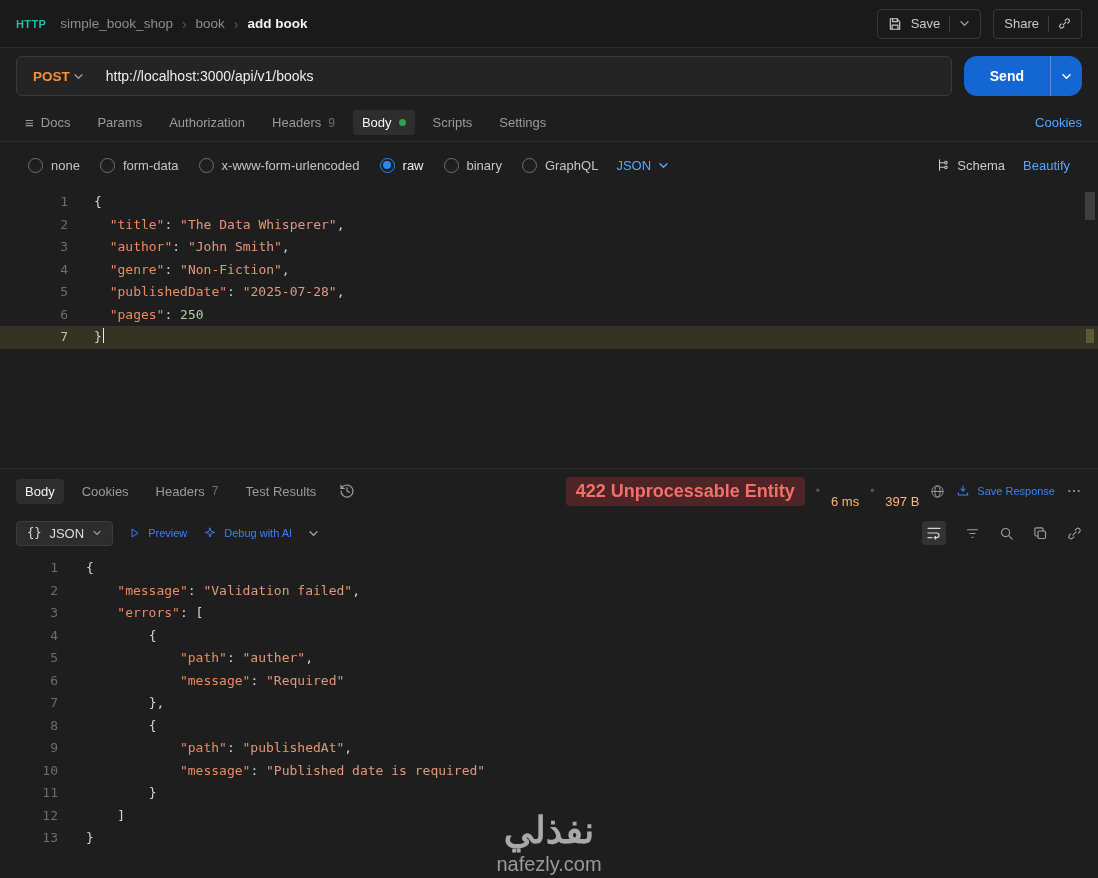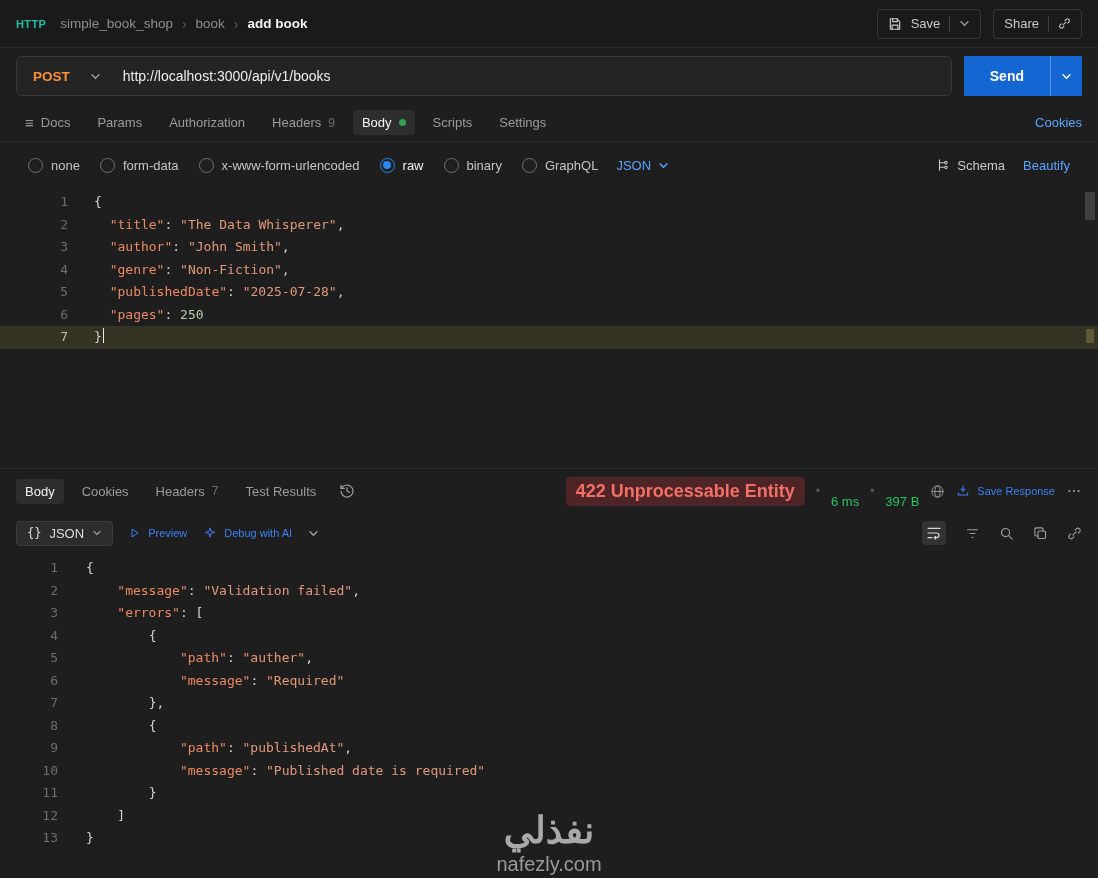--- a/index.html
+++ b/index.html
@@ -24,25 +24,25 @@
   .btn-divider { width:1px; height:16px; background:#3c3c3c; }
   .i { display:inline-flex; align-items:center; justify-content:center; }
   .i svg { display:block; }
   .chev-g { color:#9a9a9a; }
   .chev-b { color:var(--link-blue,#58a6ff); }
 
   
   .request-bar { flex:none; height:56px; display:flex; align-items:center; padding:0 16px; gap:12px; }
   .url-container { flex:1; height:40px; display:flex; align-items:center; background:#242424;
                    border:1px solid #3a3a3a; border-radius:6px; overflow:hidden; }
-  .method-select { display:flex; align-items:center; gap:20px; padding:0 16px; height:100%;
+  .method-select { display:flex; align-items:center; gap:3px; padding:0 16px; height:100%;
                    color:var(--method-post,#fd9038); font-weight:700; font-size:13.5px; }
   .url-input { flex:1; height:100%; display:flex; align-items:center; cursor:text; }
   .url-text { font-size:14px; color:#ededed; padding-left:6px; }
-  .send-group { flex:none; display:flex; height:40px; border-radius:0; overflow:hidden; }
+  .send-group { flex:none; display:flex; height:40px; border-radius:13px; overflow:hidden; }
   .send-main { background:var(--send-button,#1467d2); color:#fff; font-size:14px; font-weight:600; padding:0 26px; }
   .send-caret { background:var(--send-button,#1467d2); border-left:1px solid rgba(255,255,255,.28);
                 width:32px; color:#fff; display:flex; align-items:center; justify-content:center; }
 
   
   .tabs-row { flex:none; height:38px; display:flex; align-items:center; padding:0 16px;
               border-bottom:1px solid #2b2b2b; }
   .tabs { display:flex; align-items:center; gap:9px; }
   .tab { display:flex; align-items:center; gap:7px; color:#9b9b9b; font-size:13px;
          padding:5px 9px; border-radius:4px; cursor:pointer; white-space:nowrap; }
@@ -87,21 +87,21 @@
   .vthumb { position:absolute; top:4px; right:3px; width:10px; height:28px; background:#3f3f3f; }
   .ruler-marker { position:absolute; top:141px; right:4px; width:8px; height:14px; background:#5d5a35; }
 
   
   .response { flex:none; display:flex; flex-direction:column; border-top:1px solid #2b2b2b; }
   .response-header { flex:none; height:44px; display:flex; align-items:center; padding:0 16px; gap:14px; }
   .icon-btn { color:#9e9e9e; display:flex; align-items:center; }
   .response-meta { margin-left:auto; display:flex; align-items:center; gap:11px; }
   .status-badge { background:var(--status-badge-bg,#4e2427); color:var(--status-badge-text,#f47067);
                   font-size:18px; font-weight:700; padding:4px 10px; border-radius:4px; cursor:pointer; }
-  .meta-text { color:#22c55e; font-size:13px; cursor:pointer;margin-top:20px; }
+  .meta-text { color:#fdba74; font-size:13px; cursor:pointer;margin-top:20px; }
   .dot-sep { color:#565656; font-size:12px; }
   .text-btn { display:flex; align-items:center; gap:7px; color:#3b82f6; font-size:11px; }
 
   .response-toolbar { flex:none; height:40px; display:flex; align-items:center; padding:0 16px; gap:16px; }
   .json-pill { display:flex; align-items:center; gap:8px; background:#2d2d2d; border:1px solid #3d3d3d;
                border-radius:4px; padding:4px 10px; font-size:13px; color:#dcdcdc; }
   .braces { font-family:"DejaVu Sans Mono","Liberation Mono",monospace; font-size:12px; color:#dcdcdc; }
   .toolbar-icons { margin-left:auto; display:flex; align-items:center; gap:19px; color:#b5b5b5; }
   .icon-boxed { background:#333333; border-radius:4px; padding:4px; color:#d6d6d6; }
 

